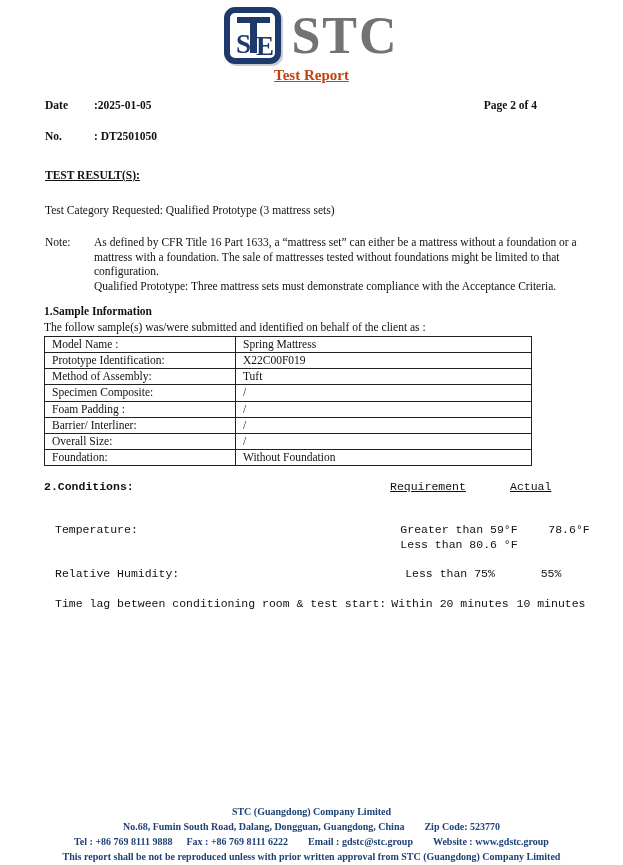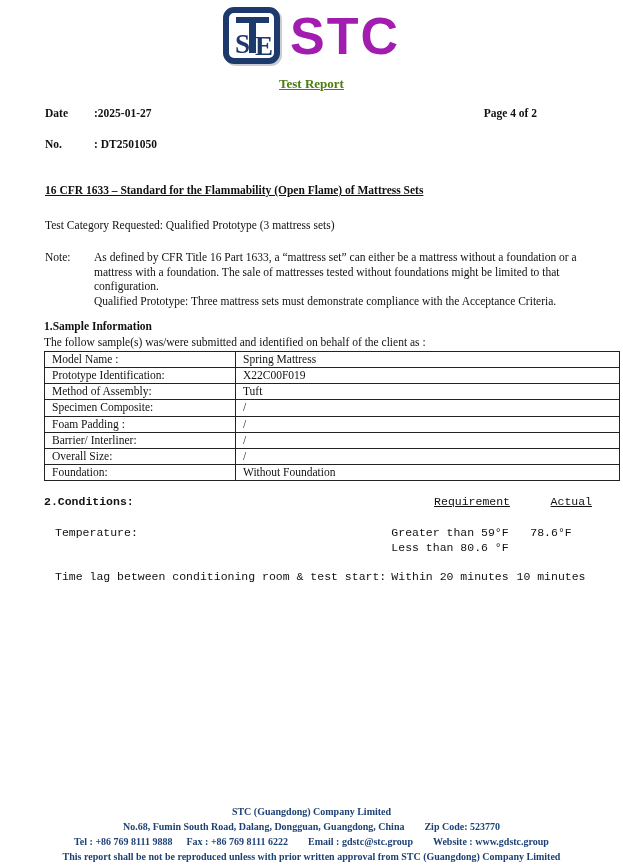--- a/index.html
+++ b/index.html
@@ -2,56 +2,56 @@
 <html><head>
 <meta charset="utf-8">
 <style>
   html,body{margin:0;padding:0;background:#fff;}
   .page{position:relative;width:623px;height:865px;background:#fff;overflow:hidden;
         font-family:"Liberation Serif",serif;color:#111;font-size:11.5px;}
 
   
   .logo-row{margin-top:6px;height:60px;display:flex;justify-content:center;align-items:center;gap:9px;}
   .logo-icon-wrap{width:58px;height:58px;flex:0 0 auto;filter:drop-shadow(2px 2px 0 #c9ccd4);}
-  .logo-word{font-family:Liberation Sans, sans-serif;font-weight:700;font-size:52px;
-             line-height:52px;color:#a21caf;letter-spacing:2px;}
-  .report-title{text-align:center;margin-top:10px;font-size:13px;font-weight:bold;color:#4d7c0f;
+  .logo-word{font-family:Liberation Serif, serif;font-weight:700;font-size:52px;
+             line-height:52px;color:#737373;letter-spacing:2px;}
+  .report-title{text-align:center;margin-top:1px;font-size:15px;font-weight:bold;color:#c2410c;
                 text-decoration:underline;}
 
   
   .meta{margin-left:45px;margin-right:86px;font-weight:bold;}
   .meta-row1{margin-top:14px;display:flex;justify-content:space-between;line-height:14px;}
   .meta-row2{margin-top:17px;line-height:14px;}
   .meta-label{display:inline-block;width:30px;}
   .meta-value{margin-left:19px;}
 
   
   .test-results{margin:25px 0 0 45px;font-weight:bold;text-decoration:underline;line-height:14px;}
   .standard{margin:32px 35px 0 45px;font-weight:bold;text-decoration:underline;line-height:14px;}
   .category{margin:21px 0 0 45px;line-height:14px;}
   .note{margin:18px 35px 0 45px;display:flex;line-height:14.7px;}
   .note-label{width:49px;flex:0 0 auto;}
   .note-body{flex:1;}
 
   
   .sample-heading{margin:10px 0 0 44px;font-weight:bold;line-height:15px;}
   .sample-intro{margin:1px 0 0 44px;line-height:15px;}
-  table.sample{border-collapse:collapse;margin:1px 0 0 44px;width:576px;}
+  table.sample{border-collapse:collapse;margin:1px 0 0 44px;width:488px;}
   table.sample td{border:1px solid #222;padding:0 7px;height:15.2px;line-height:13px;
                   font-size:11.5px;vertical-align:middle;}
   td.c1{width:176px;}
 
   
   .cond{margin-left:44px;}
   .cond-row{display:grid;grid-template-columns:346px 120px 82px;font-family:Liberation Mono, monospace;}
   .cond-head{margin-top:14px;line-height:14px;}
   .cond-head .h1{font-weight:bold;}
-  .cond-head .h2,.cond-head .h3{text-decoration:underline;text-align:right;}
+  .cond-head .h2,.cond-head .h3{text-decoration:underline;text-align:left;}
   .cond-body .cond-row{margin-top:15px;line-height:14.5px;}
-  .cond-body .cond-row:first-child{margin-top:17px;}
+  .cond-body .cond-row:first-child{margin-top:29px;gap:9px;}
   .cond-label{padding-left:11px;}
   .cond-req{text-align:center;white-space:pre-line;}
   .cond-actual{text-align:center;}
 
   
   .footer{position:absolute;top:804px;left:0;width:623px;text-align:center;color:#1e4175;
           font-weight:bold;font-size:10px;line-height:15px;}
   .gap-lg{margin-left:20px;}
   .gap-md{margin-left:14px;}
 </style>
@@ -69,29 +69,29 @@
         <text x="12" y="46" font-family="Liberation Serif, serif" font-weight="bold" font-size="27" fill="#1e3a6d">S</text>
         <text x="32" y="48" font-family="Liberation Serif, serif" font-weight="bold" font-size="27" fill="#1e3a6d">E</text>
       </svg>
     </div>
     <div class="logo-word">STC</div>
   </div>
   <div class="report-title">Test Report</div>
 
   <div class="meta">
     <div class="meta-row1">
-      <span><span class="meta-label">Date</span><span class="meta-value">:2025-01-27</span></span>
-      <span>Page 4 of 2</span>
+      <span><span class="meta-label">Date</span><span class="meta-value">:2025-01-05</span></span>
+      <span>Page 2 of 4</span>
     </div>
     <div class="meta-row2">
       <span class="meta-label">No.</span><span class="meta-value">: DT2501050</span>
     </div>
   </div>
 
-  <div class="standard">16 CFR 1633 – Standard for the Flammability (Open Flame) of Mattress Sets</div>
+  <div class="test-results">TEST RESULT(S):</div>
   <div class="category">Test Category Requested: Qualified Prototype (3 mattress sets)</div>
 
   <div class="note">
     <div class="note-label">Note:</div>
     <div class="note-body">
       <div>As defined by CFR Title 16 Part 1633, a “mattress set” can either be a mattress without a foundation or a mattress with a foundation. The sale of mattresses tested without foundations might be limited to that configuration.</div>
       <div>Qualified Prototype:  Three mattress sets must demonstrate compliance with the Acceptance Criteria.</div>
     </div>
   </div>
 
@@ -143,20 +143,25 @@
     </div>
     <div class="cond-body">
 
     <div class="cond-row">
         <div class="cond-label">Temperature:</div>
         <div class="cond-req">Greater than 59°F
 Less than 80.6 °F</div>
         <div class="cond-actual">78.6°F</div>
       </div>
         <div class="cond-row">
+        <div class="cond-label">Relative Humidity:</div>
+        <div class="cond-req">Less than 75%</div>
+        <div class="cond-actual">55%</div>
+      </div>
+        <div class="cond-row">
         <div class="cond-label">Time lag between conditioning room &amp; test start:</div>
         <div class="cond-req">Within 20 minutes</div>
         <div class="cond-actual">10 minutes</div>
       </div>
       </div>
   </div>
 
   <div class="footer">
     <div>STC (Guangdong) Company Limited</div>
     <div>

